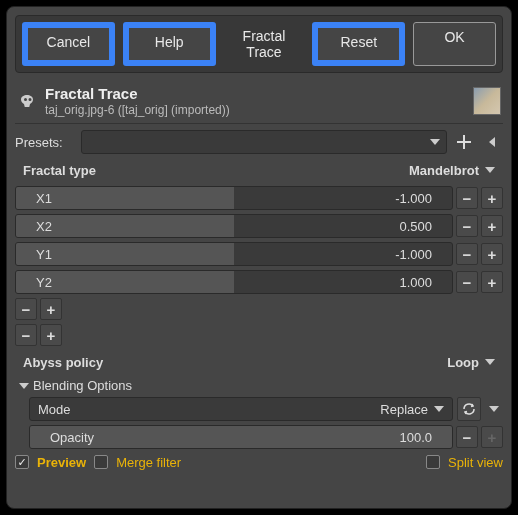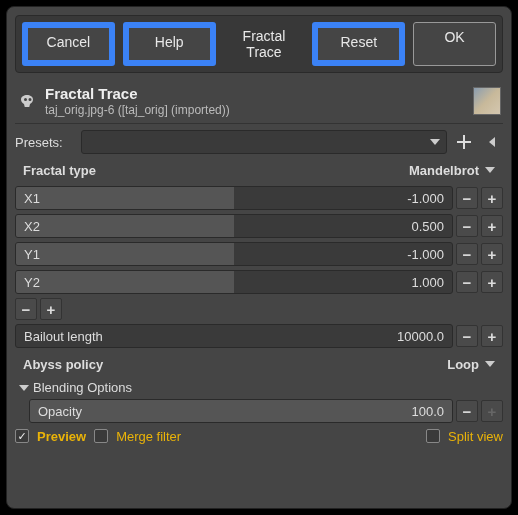--- a/index.html
+++ b/index.html
@@ -131,21 +131,21 @@
     position: absolute;
     left: 0; top: 0; bottom: 0;
     background: #555;
   }
   .slider-content {
     position: absolute;
     left: 0; right: 0; top: 0; bottom: 0;
     display: flex;
     justify-content: space-between;
     align-items: center;
-    padding: 0 8px;
+    padding: 0 20px;
     font-size: 13px;
     color: #ddd;
   }
   .spin-btn {
     width: 22px; height: 22px;
     background: #4a4a4a;
     border: 1px solid #333;
     border-radius: 2px;
     display: flex;
     align-items: center;
@@ -314,46 +314,56 @@
     <div class="spin-btn">−</div>
     <div class="spin-btn">+</div>
   </div>
 
   <div class="prop-row">
     <div class="spin-btn">−</div>
     <div class="spin-btn">+</div>
   </div>
 
   <div class="prop-row">
-    <div class="slider-box">
-      <div class="slider-content">
-        <span>Bailout length</span>
-        <span>10000.0</span>
-      </div>
-    </div>
     <div class="spin-btn">−</div>
     <div class="spin-btn">+</div>
   </div>
 
   <div class="prop-row">
     <div class="prop-label-box">
       <span>Abyss policy</span>
       <span style="display:flex;align-items:center;gap:6px">
         <span>Loop</span>
         <span class="triangle-down"></span>
       </span>
     </div>
   </div>
 
   <div class="section-header">
     <span class="triangle-down"></span>
     <span>Blending Options</span>
   </div>
 
   <div class="indent">
+    <div class="mode-row" style="margin-bottom:4px">
+      <div class="mode-box">
+        <span>Mode</span>
+        <span style="display:flex;align-items:center;gap:6px">
+          <span>Replace</span>
+          <span class="triangle-down"></span>
+        </span>
+      </div>
+      <div class="reset-swirl">
+        <svg width="16" height="16" viewBox="0 0 16 16" fill="none" stroke="#ddd" stroke-width="1.5">
+          <path d="M3 8a5 5 0 019-3M13 8a5 5 0 01-9 3"></path>
+          <path d="M11 3l1 2-2 .5M5 13l-1-2 2-.5"></path>
+        </svg>
+      </div>
+      <span class="triangle-down" style="margin:0 4px"></span>
+    </div>
 
     <div class="prop-row">
       <div class="slider-box">
         <div class="slider-fill" style="width:100%;background:#555"></div>
         <div class="slider-content">
           <span>Opacity</span>
           <span>100.0</span>
         </div>
       </div>
       <div class="spin-btn">−</div>

